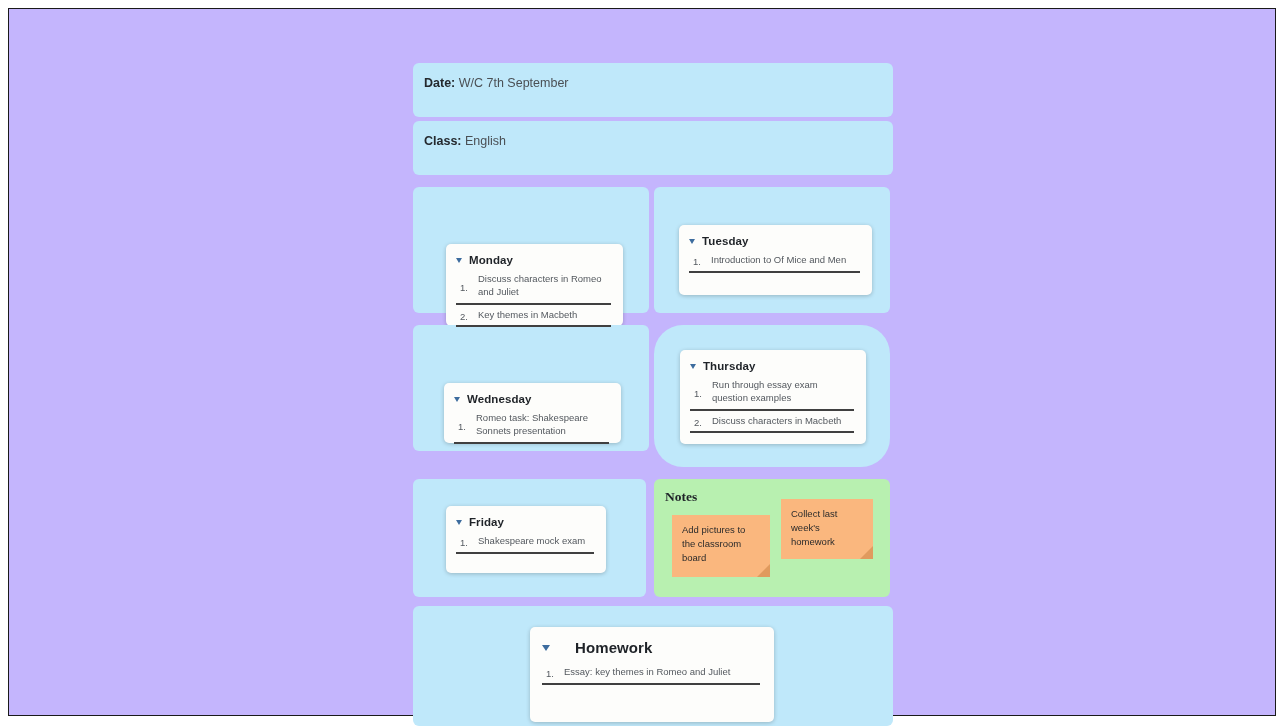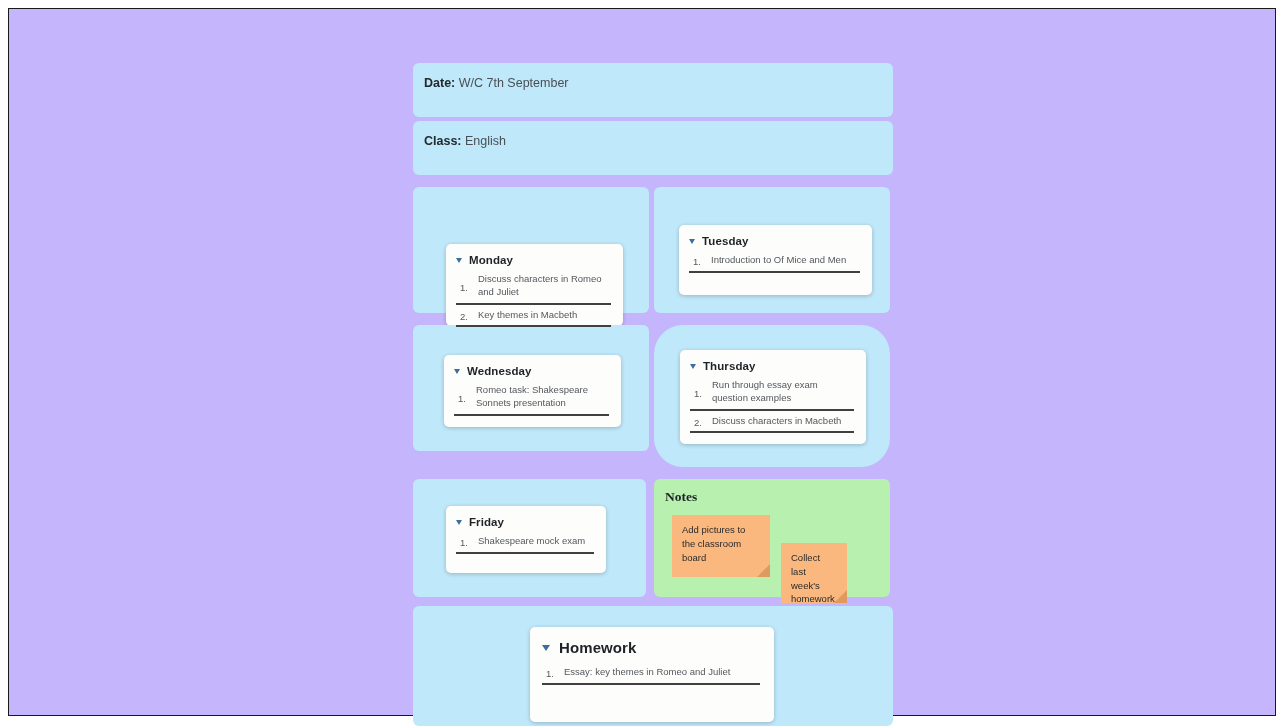--- a/index.html
+++ b/index.html
@@ -71,21 +71,21 @@
   }
   .card-title {
     display: flex;
     align-items: center;
     font-size: 11.5px;
     font-weight: bold;
     color: #1f2328;
     margin-bottom: 7px;
     letter-spacing: 0.1px;
   }
-  .card-title.big { font-size: 15px; margin-bottom: 10px; }
+  .card-title.big { font-size: 15px; margin-bottom: 10px; gap: 16px; }
   .tri {
     display: inline-block;
     width: 0; height: 0;
     border-left: 3.5px solid transparent;
     border-right: 3.5px solid transparent;
     border-top: 5px solid #3d6c9e;
     margin-right: 7px;
     flex: 0 0 auto;
   }
   .card-title.big .tri {
@@ -194,21 +194,21 @@
           </div>
           <ol class="tasks">
             <li>Introduction to Of Mice and Men</li>
           </ol>
         </div>
       </div>
     </div>
 
     <div class="row">
       <div class="panel cell-left" style="height:126px;padding:30px 28px 0 31px;">
-        <div class="card" style="height:72px;">
+        <div class="card" style="height:60px;margin-top:28px;">
           <div class="card-title">
             <span class="tri"></span>
             <span>Wednesday</span>
           </div>
           <ol class="tasks">
             <li>Romeo task: Shakespeare Sonnets presentation</li>
           </ol>
         </div>
       </div>
       <div class="panel cell-right" style="height:142px;padding:25px 24px 1px 26px;border-radius:29px;">
@@ -237,21 +237,21 @@
           </ol>
         </div>
       </div>
 
       <div class="notes-panel" style="width:236px;height:118px;margin-left:8px;">
         <div class="notes-title">Notes</div>
         <div class="sticky" style="left:18px;top:36px;width:98px;height:62px;">
           <span>Add pictures to the classroom board</span>
           <span class="fold"></span>
         </div>
-        <div class="sticky" style="left:127px;top:20px;width:66px;height:60px;margin-top:44px;">
+        <div class="sticky" style="left:127px;top:20px;width:92px;height:60px;">
           <span>Collect last week's homework</span>
           <span class="fold"></span>
         </div>
       </div>
     </div>
 
     <div class="panel" style="width:480px;height:120px;margin-top:9px;padding:21px 119px 0 117px;box-sizing:border-box;">
       <div class="card" style="height:95px;padding:12px 14px 8px 12px;">
         <div class="card-title big">
           <span class="tri"></span>

